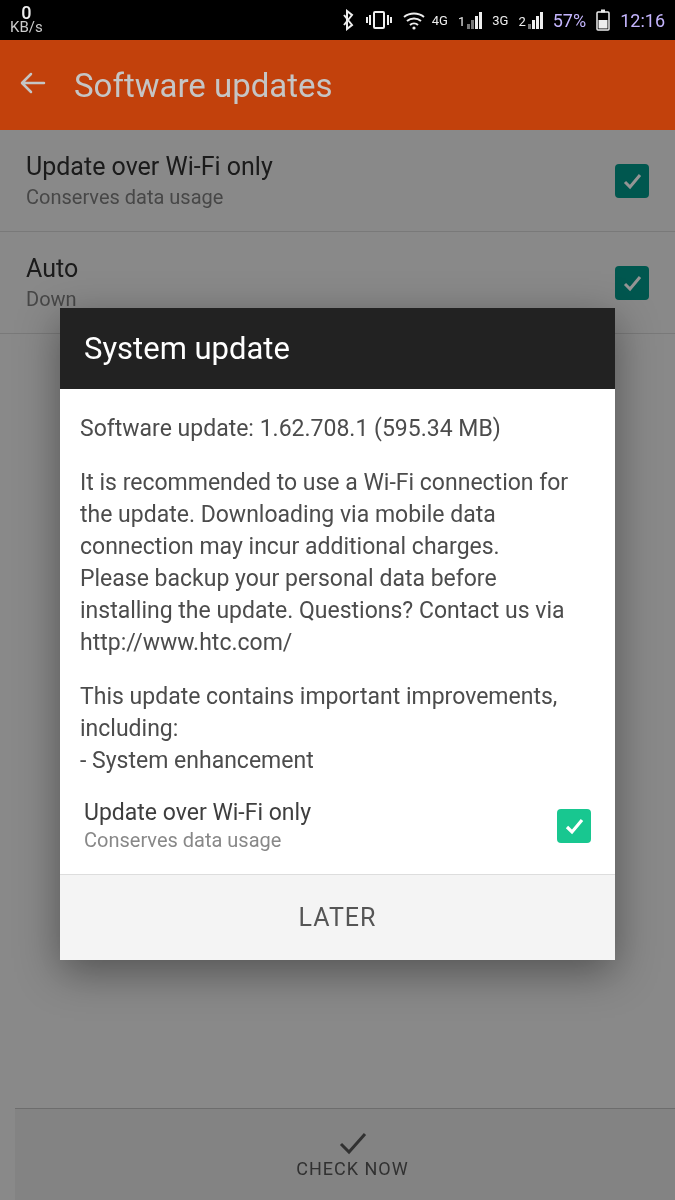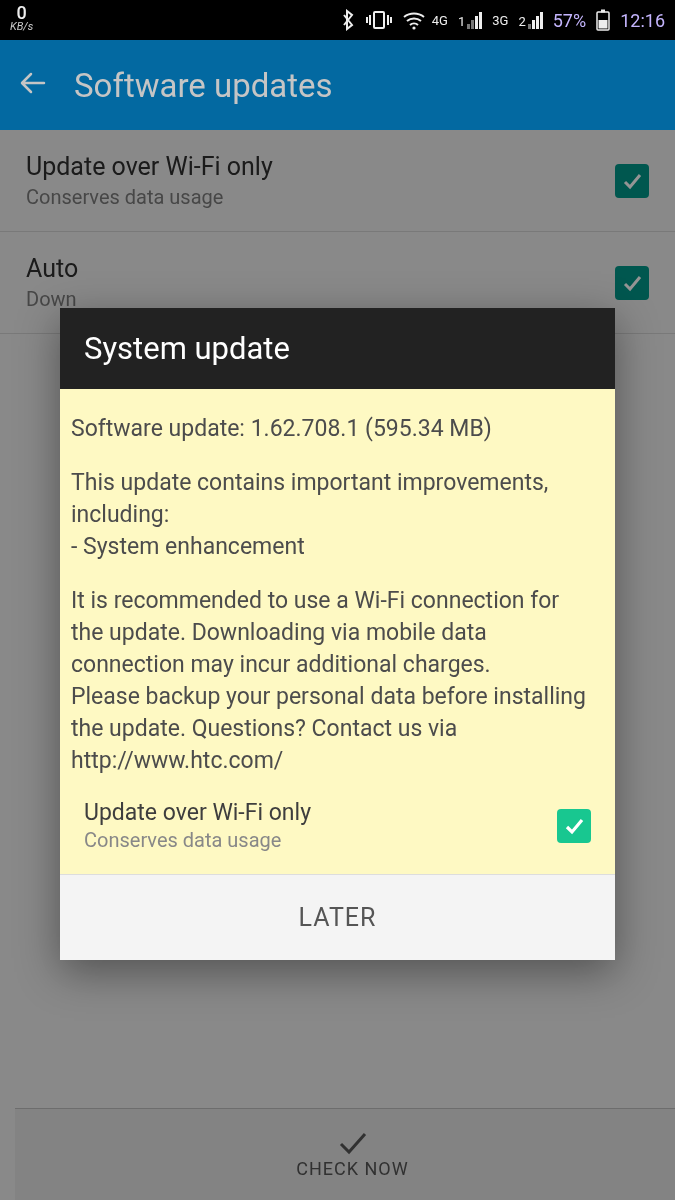--- a/index.html
+++ b/index.html
@@ -4,28 +4,28 @@
 <style>
   * { margin:0; padding:0; box-sizing:border-box; font-family: Roboto, "Helvetica Neue", Arial, sans-serif; }
   html,body { width:675px; height:1200px; overflow:hidden; background:#000; }
   .screen { position:relative; width:675px; height:1200px; background:#e9e9e9; }
   
   .statusbar { position:absolute; top:0; left:0; width:100%; height:40px;
                background:#000; color:#eee; display:flex; align-items:center;
                justify-content:space-between; padding:0 10px; font-size:18px; }
   .sb-left { display:flex; flex-direction:column; align-items:center; line-height:14px; }
   .sb-left .speed { font-size:18px; font-weight:500; }
-  .sb-left .unit  { font-size:11px; color:#ccc;font-style:italic; }
+  .sb-left .unit  { font-size:15px; color:#ccc; }
   .sb-right { display:flex; align-items:center; gap:10px; }
   .sb-right svg { display:block; }
   .sb-txt { font-size:18px; color:#c4b5fd; }
   .sb-small { font-size:13px; color:#eee; }
   
   .appbar { position:absolute; top:40px; left:0; width:100%; height:90px;
-            background:#0369a1; color:#c5c5c5; display:flex; align-items:center;
+            background:#c2410c; color:#c5c5c5; display:flex; align-items:center;
             padding:0 18px; gap:26px; }
   .appbar-title { font-size:33px; font-weight:400; }
   
   .page { position:absolute; top:130px; left:0; width:100%; bottom:0; background:#ededed; }
   .row { background:#ededed; border-bottom:1px solid #d0d0d0; padding:22px 26px;
          display:flex; align-items:center; justify-content:space-between; }
   .row .txt .t1 { font-size:25px; color:#2f2f2f; }
   .row .txt .t2 { font-size:20px; color:#7b7b7b; margin-top:4px; }
   .chk { width:34px; height:34px; border-radius:4px; background:#009688;
          display:flex; align-items:center; justify-content:center; flex:0 0 auto; }
@@ -33,24 +33,24 @@
   
   .checknow { position:absolute; bottom:0; left:15px; width:100%; height:92px;
               border-top:1px solid #bcbcbc; background:#e2e2e2;
               display:flex; flex-direction:column; align-items:center;
               justify-content:center; gap:2px; color:#555; }
   .checknow-label { font-size:18px; letter-spacing:1px; }
   
   .overlay { position:absolute; top:130px; left:0; width:100%; bottom:0;
              background:rgba(0,0,0,0.42); }
   .fulloverlay { position:absolute; inset:0; }
-  .dialog { position:absolute; top:308px; left:60px; width:555px; background:#fef9c3;
+  .dialog { position:absolute; top:308px; left:60px; width:555px; background:#ffffff;
             box-shadow:0 12px 40px rgba(0,0,0,0.4); display:flex; flex-direction:column; }
   .dlg-title { background:#222; color:#fff; font-size:31px; padding:22px 24px; }
-  .dlg-body  { padding:24px 24px 18px 11px; color:#4c4c4c; font-size:23px; line-height:32px; }
+  .dlg-body  { padding:24px 24px 18px 20px; color:#4c4c4c; font-size:23px; line-height:32px; }
   .dlg-body p { margin-bottom:22px; }
   .dlg-body p:last-child { margin-bottom:0; }
   .dlg-wifi { display:flex; align-items:center; justify-content:space-between;
               padding:4px 24px 22px 24px; }
   .dlg-wifi .t1 { font-size:23px; color:#3e3e3e; }
   .dlg-wifi .t2 { font-size:20px; color:#888; margin-top:2px; }
   .dlg-wifi .chk { background:#18c790; }
   .dlg-buttons { display:flex; border-top:1px solid #ddd; background:#f4f4f4; }
   .dlg-btn { flex:1; text-align:center; padding:28px 0; font-size:25px;
              letter-spacing:1px; color:#555; position:relative; }
@@ -162,26 +162,26 @@
   </div>
 
   <div class="overlay"></div>
 
   <div class="fulloverlay">
     <div class="dialog">
       <div class="dlg-title">System update</div>
       <div class="dlg-body">
         <p>Software update: 1.62.708.1 (595.34 MB)</p>
         <p>
+          <span>It is recommended to use a Wi-Fi connection for the update. Downloading via mobile data connection may incur additional charges.</span><br>
+          <span>Please backup your personal data before installing the update. Questions? Contact us via http://www.htc.com/</span>
+        </p>
+        <p>
           <span>This update contains important improvements, including:</span><br>
           <span>- System enhancement</span>
-        </p>
-        <p>
-          <span>It is recommended to use a Wi-Fi connection for the update. Downloading via mobile data connection may incur additional charges.</span><br>
-          <span>Please backup your personal data before installing the update. Questions? Contact us via http://www.htc.com/</span>
         </p>
       </div>
       <div class="dlg-wifi">
         <div>
           <div class="t1">Update over Wi-Fi only</div>
           <div class="t2">Conserves data usage</div>
         </div>
         <div class="chk">
           <svg width="22" height="22" viewBox="0 0 22 22">
               <path d="M4 12l5 5L19 5" fill="none" stroke="#fff" stroke-width="3.2"></path>

